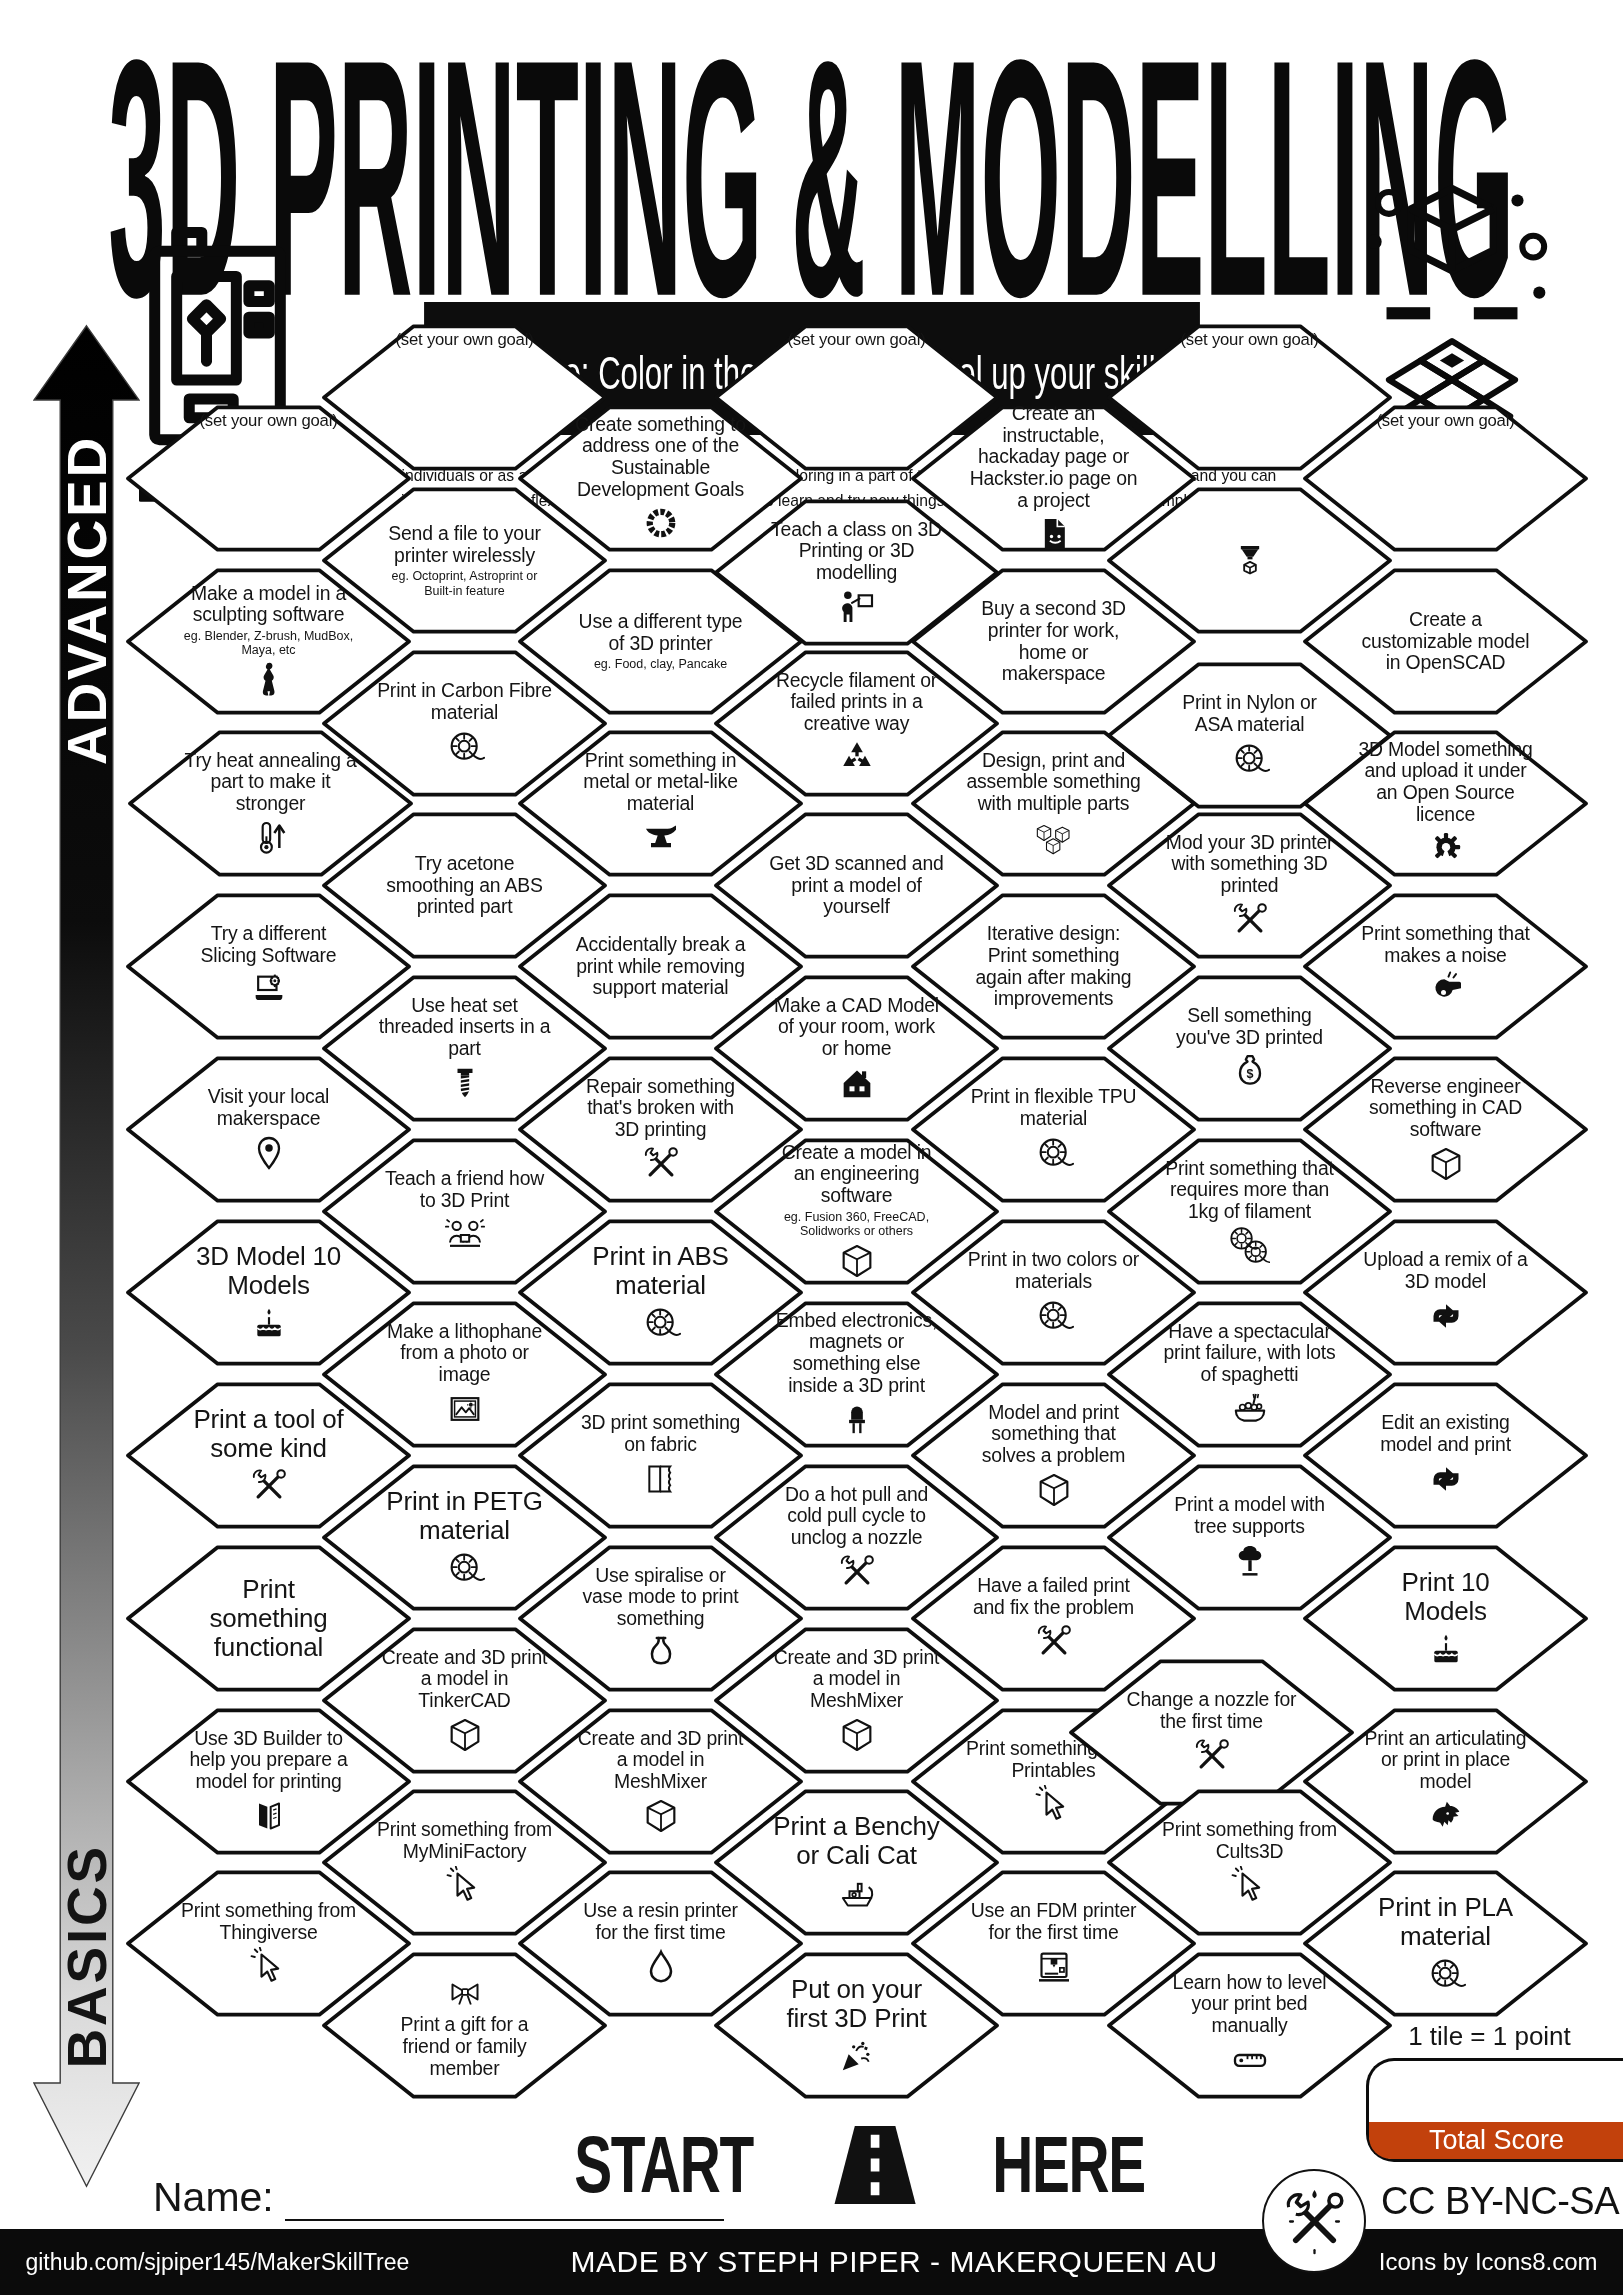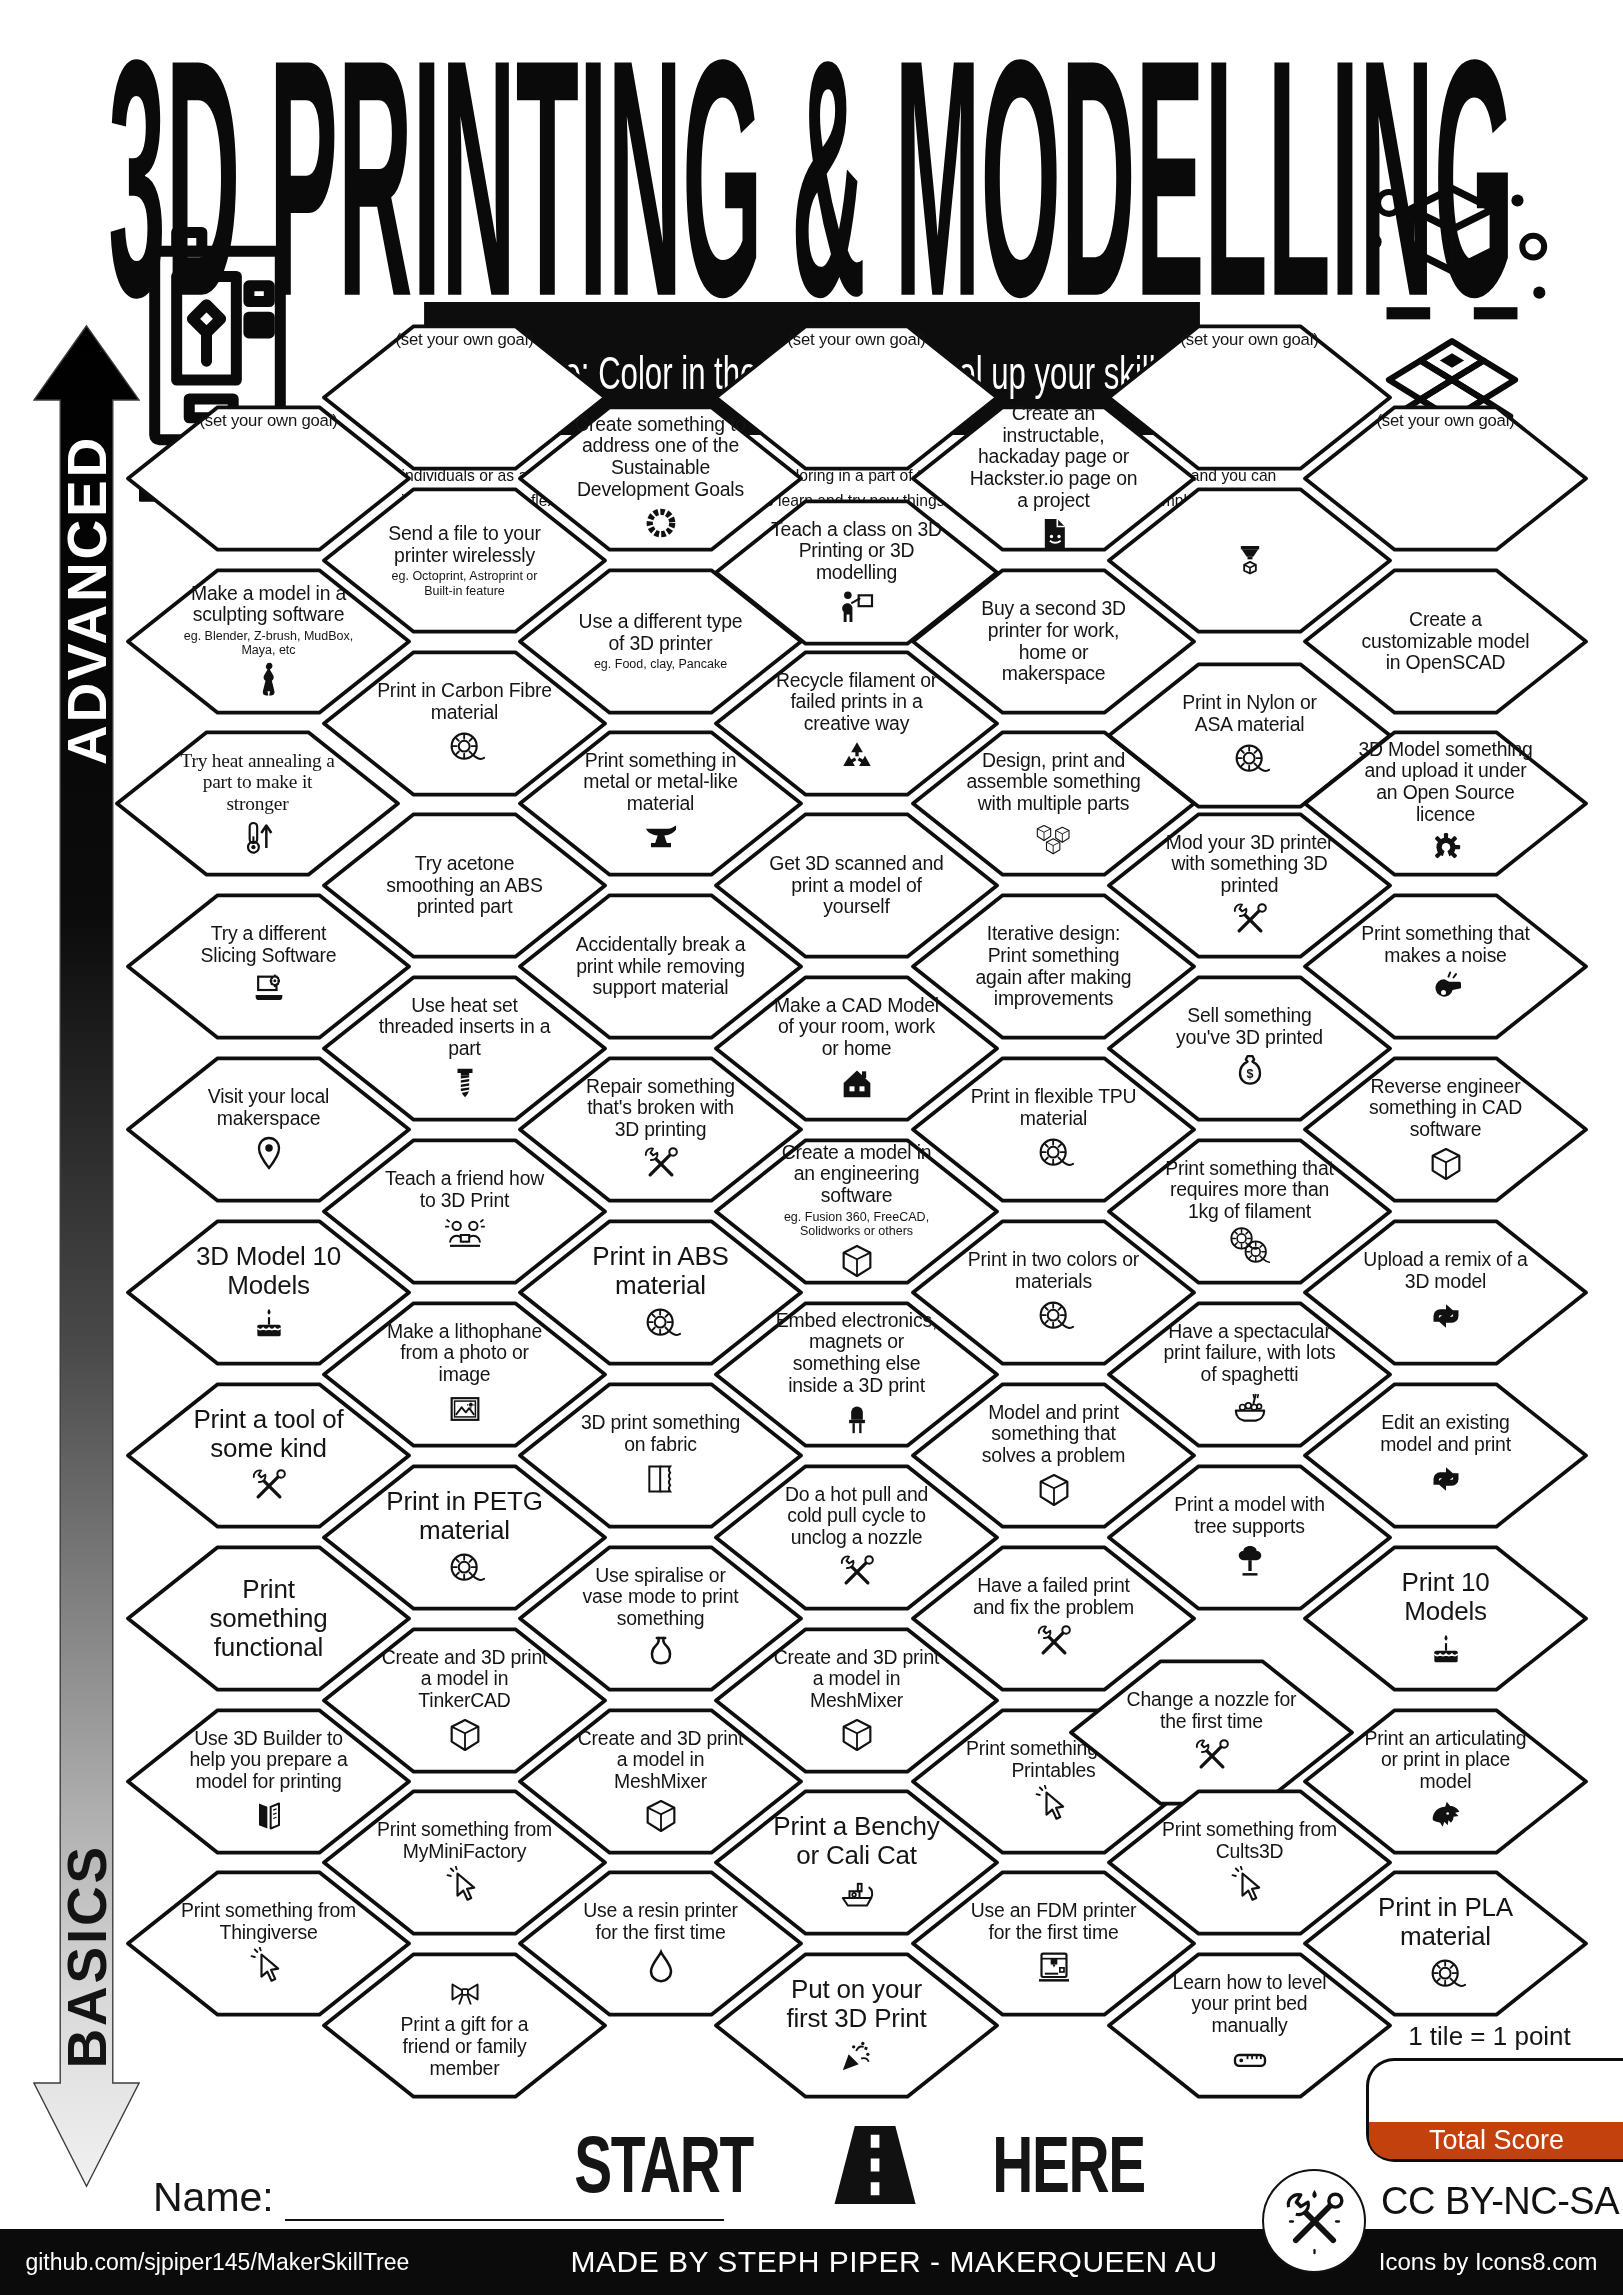--- a/index.html
+++ b/index.html
@@ -435,21 +435,21 @@
         <polygon points="6,159 200,5 420,5 614,159 420,313 200,313" fill="#ffffff" stroke="#0e0e0e" stroke-width="8" stroke-linejoin="round"></polygon>
       </svg>
       <div class="content">
         <div class="t">Make a model in a sculpting software</div>
         <div class="sub">eg. Blender, Z-brush, MudBox, Maya, etc</div>
         <svg class="ic" viewBox="0 0 48 48">
           <use href="#i-statue"></use>
         </svg>
       </div>
     </div>
-    <div class="hex" style="left: 114px; top: 730px; font-family: Liberation Serif, serif;">
+    <div class="hex" style="left: 127px; top: 730px;">
       <svg class="bg" viewBox="0 0 620 318">
         <polygon points="6,159 200,5 420,5 614,159 420,313 200,313" fill="#ffffff" stroke="#0e0e0e" stroke-width="8" stroke-linejoin="round"></polygon>
       </svg>
       <div class="content">
         <div class="t">Try heat annealing a part to make it stronger</div>
         <svg class="ic" viewBox="0 0 48 48">
           <use href="#i-thermo"></use>
         </svg>
       </div>
     </div>

